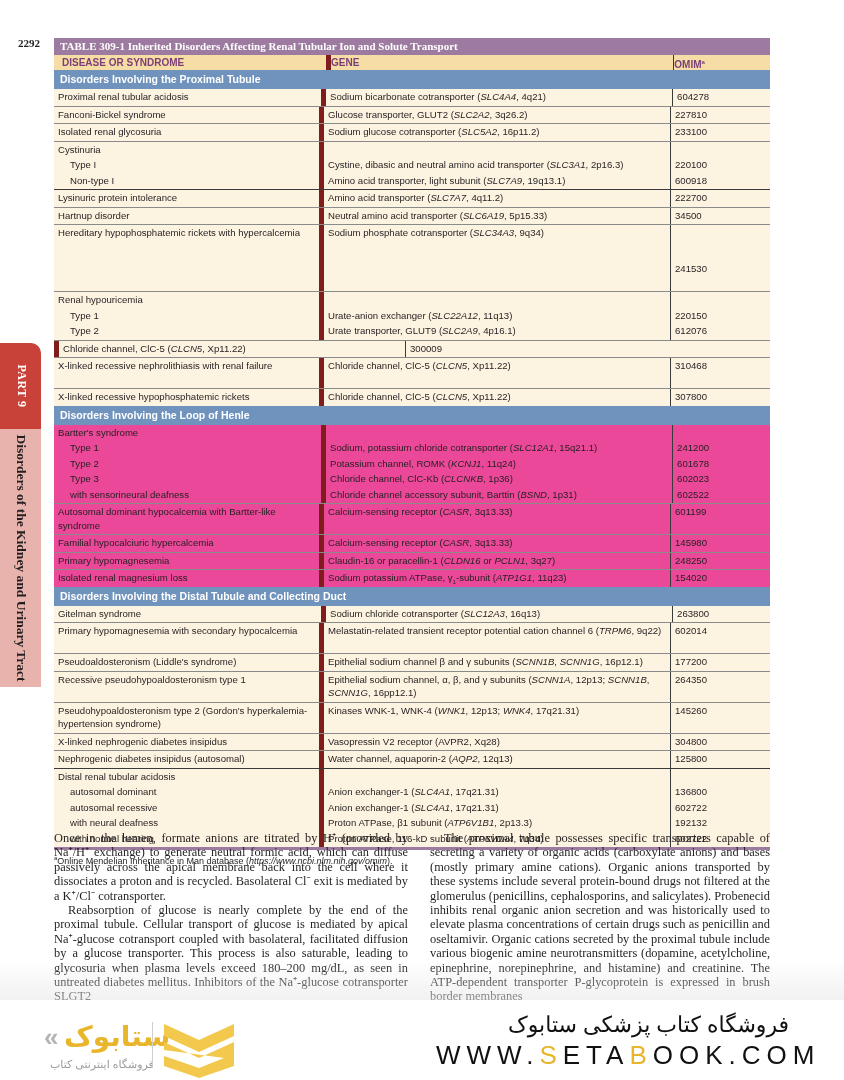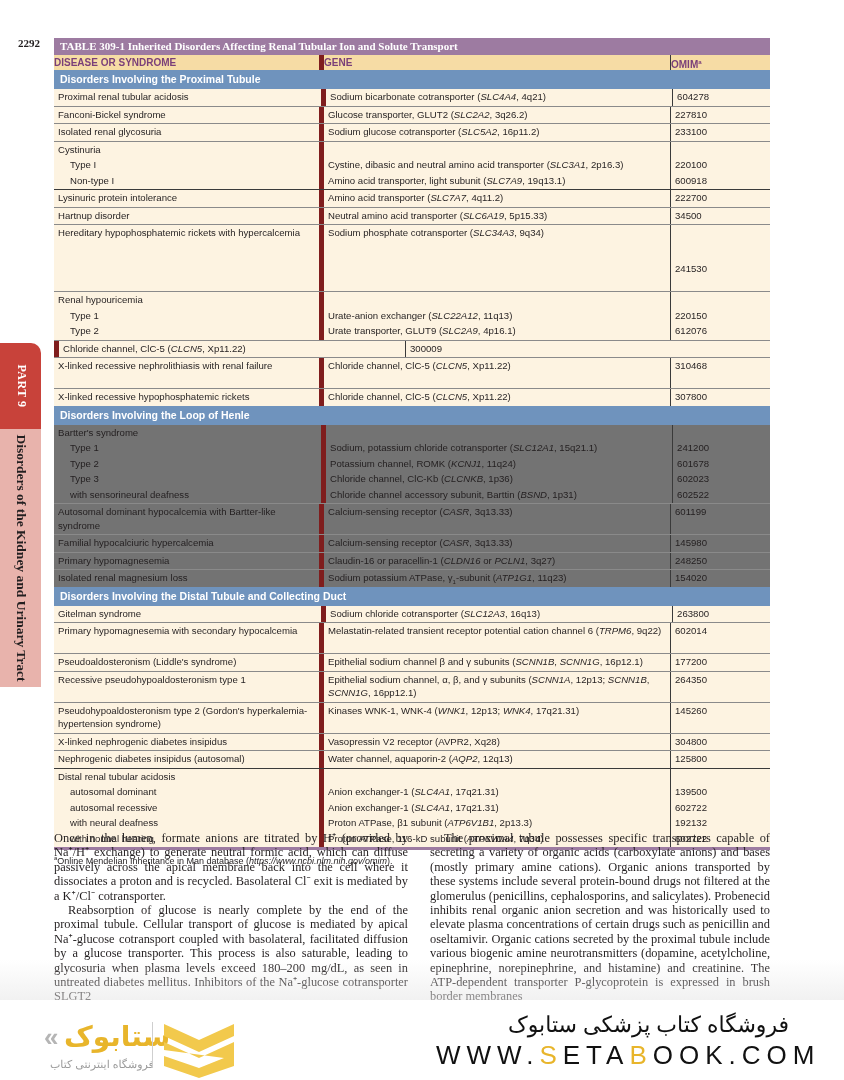--- a/index.html
+++ b/index.html
@@ -9,28 +9,28 @@
   .page-number { position: absolute; left: 18px; top: 37px; font-family: "Liberation Serif", serif; font-weight: bold; font-size: 11px; }
 
   .side-tab-part { position: absolute; left: 0; top: 343px; width: 41px; height: 86px; background: #c8423a; border-radius: 0 10px 0 0; }
   .side-tab-part span { position: absolute; left: 50%; top: 50%; transform: translate(-50%,-50%) rotate(90deg); white-space: nowrap; color: #ffffff; font-family: "Liberation Serif", serif; font-weight: bold; font-size: 12px; letter-spacing: .5px; }
   .side-tab-title { position: absolute; left: 0; top: 429px; width: 41px; height: 258px; background: #e8b3ac; }
   .side-tab-title span { position: absolute; left: 50%; top: 50%; transform: translate(-50%,-50%) rotate(90deg); white-space: nowrap; color: #231f20; font-family: "Liberation Serif", serif; font-weight: bold; font-size: 13.5px; }
 
   .table-wrap { position: absolute; left: 54px; top: 38px; width: 716px; }
   .tbl-title { background: #9d7ba1; color: #ffffff; font-family: "Liberation Serif", serif; font-weight: bold; font-size: 11px; height: 17px; line-height: 17px; padding-left: 6px; }
   .col-head { display: flex; background: #f6dca5; height: 15px; line-height: 15px; color: #7a3f79; font-size: 10px; font-weight: bold; }
-  .col-head div { padding-left: 0; }
+  .col-head div { padding-left: 0; margin-left: 8px; }
   .c1 { width: 265px; }
   .c2 { width: 351px; border-left: 5px solid #7f1d1d; }
   .c3 { width: 100px; border-left: 1px solid #3a3a3a; }
   .sec { background: #6f93bd; color: #ffffff; font-weight: bold; font-size: 10.5px; height: 19px; line-height: 19px; padding-left: 6px; }
 
   .row { display: flex; font-size: 9.6px; border-top: 1px solid #8a8a8a; background: #fdf3e1; }
-  .row.white { background: #737373; }
+  .row.white { background: #ec4899; }
   .row > div { padding: 1px 4px 0 4px; }
   .row .c1 { line-height: 13.5px; }
   .row .c2 { line-height: 13.5px; }
   .row .c3 { line-height: 13.5px; }
   .row.first { border-top: none; gap: 8px; }
   .row.thick { border-top: 1.5px solid #3a3a3a; }
   .line { height: 15.5px; white-space: nowrap; }
   .indent { padding-left: 12px; }
   .line.wrap2 { height: auto; white-space: normal; }
 
@@ -364,21 +364,21 @@
         </div>
         <div class="c2">
           <div class="line">&nbsp;</div>
           <div class="line">Anion exchanger-1 (<i>SLC4A1</i>, 17q21.31)</div>
           <div class="line">Anion exchanger-1 (<i>SLC4A1</i>, 17q21.31)</div>
           <div class="line">Proton ATPase, β1 subunit (<i>ATP6V1B1</i>, 2p13.3)</div>
           <div class="line">Proton ATPase, 116-kD subunit (<i>ATP6V0A4</i>, 7q34)</div>
         </div>
         <div class="c3">
           <div class="line">&nbsp;</div>
-          <div class="line">139500</div>
+          <div class="line">136800</div>
           <div class="line">602722</div>
           <div class="line">192132</div>
           <div class="line">602722</div>
         </div>
       </div>
     </div>
   <div class="tbl-bottom"></div>
   <div class="footnote"><sup>a</sup><span>Online Mendelian Inheritance in Man database (</span><i>https://www.ncbi.nlm.nih.gov/omim</i><span>).</span></div>
 </div>
 

